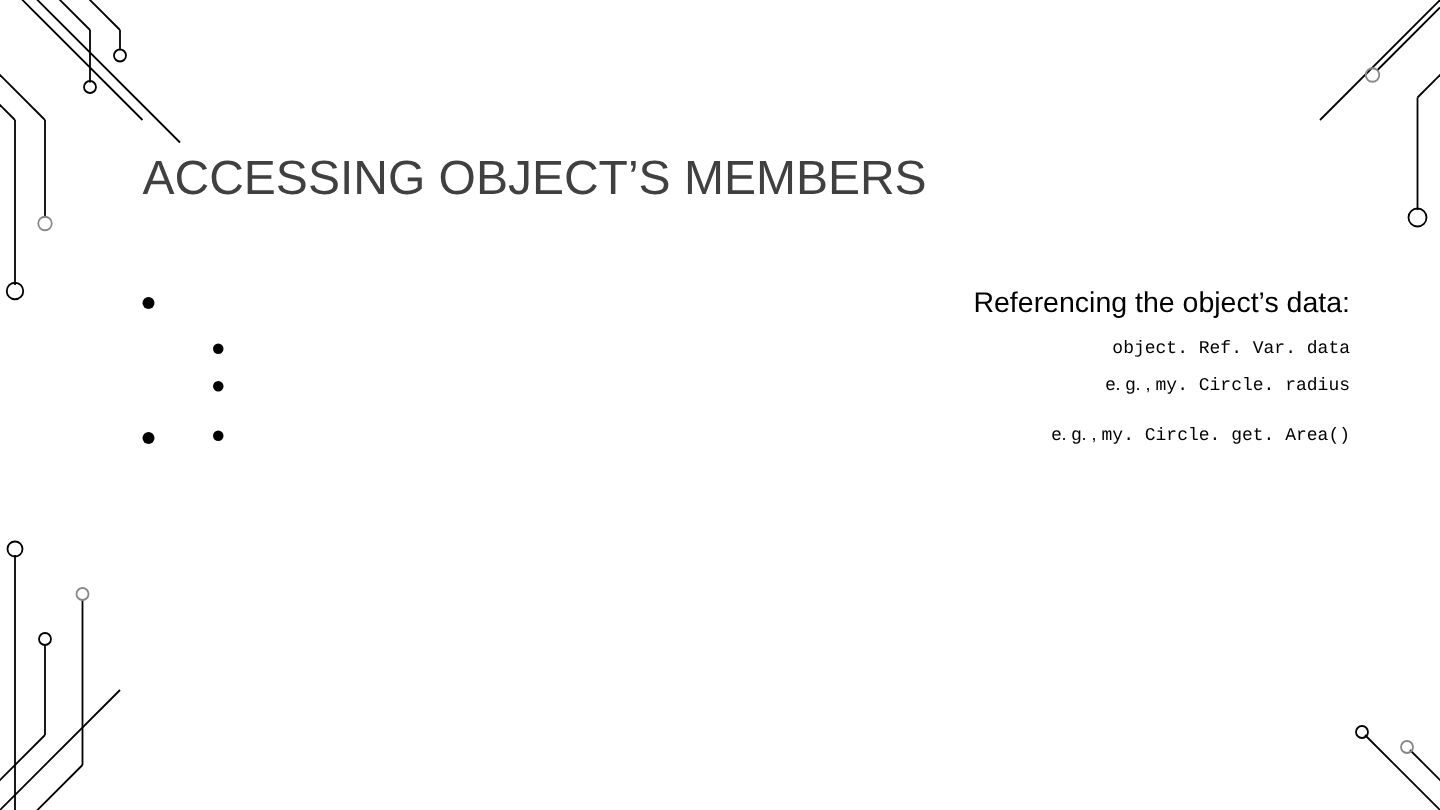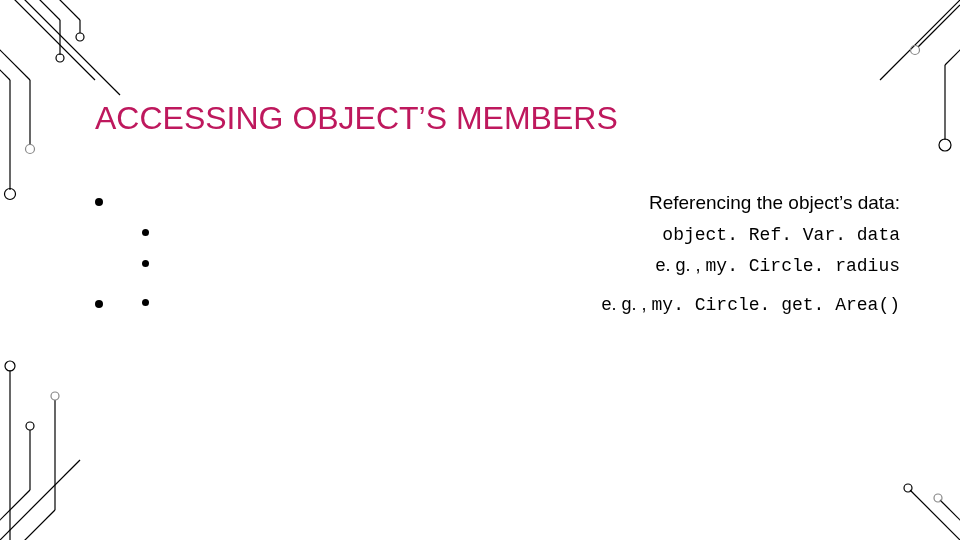--- a/index.html
+++ b/index.html
@@ -15,21 +15,21 @@
   .content {
     position: absolute;
     left: 95px;
     top: 100px;
     right: 60px;
   }
   .title {
     font-size: 32px;
     font-weight: 400;
     letter-spacing: 0px;
-    color: #be185d;
+    color: #404040;
     margin-bottom: 55px;
   }
   ul.level1 {
     list-style: none;
     padding-left: 0;
     text-align: right;
   }
   ul.level1 > li {
     position: relative;
     padding-left: 22px;
@@ -48,21 +48,21 @@
   }
   ul.level2 {
     list-style: none;
     padding-left: 25px;
     margin-top: 10px;
     margin-bottom: 18px;
   }
   ul.level2 > li {
     position: relative;
     padding-left: 18px;
-    font-size: 18px;
+    font-size: 12px;
     margin-bottom: 10px;
   }
   ul.level2 > li::before {
     content: "";
     position: absolute;
     left: 0;
     top: 5px;
     width: 7px;
     height: 7px;
     background: #000;

